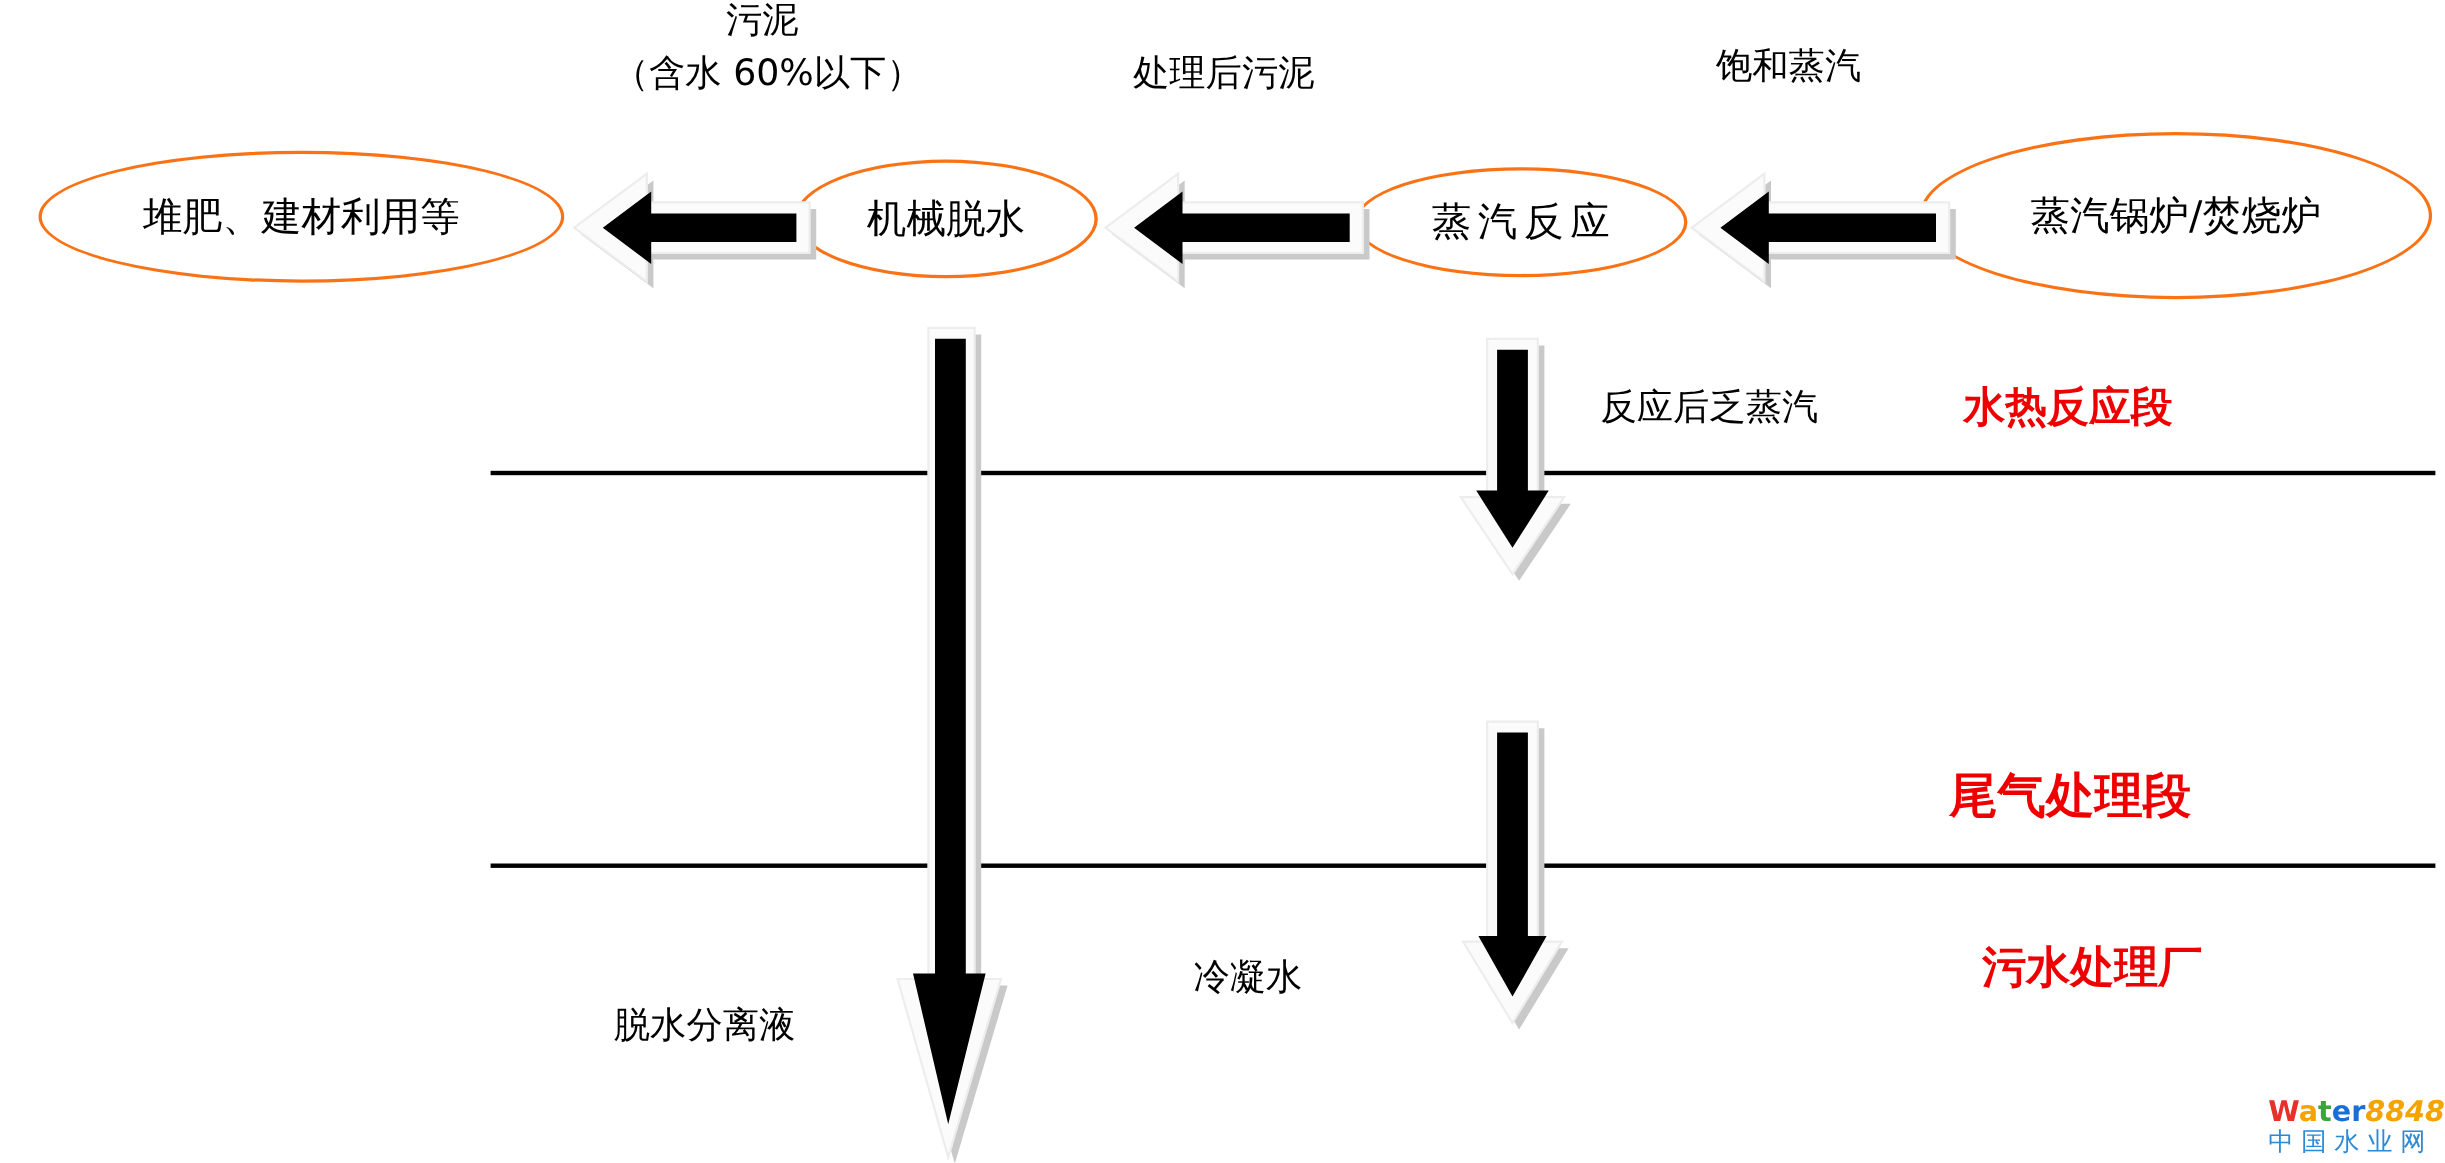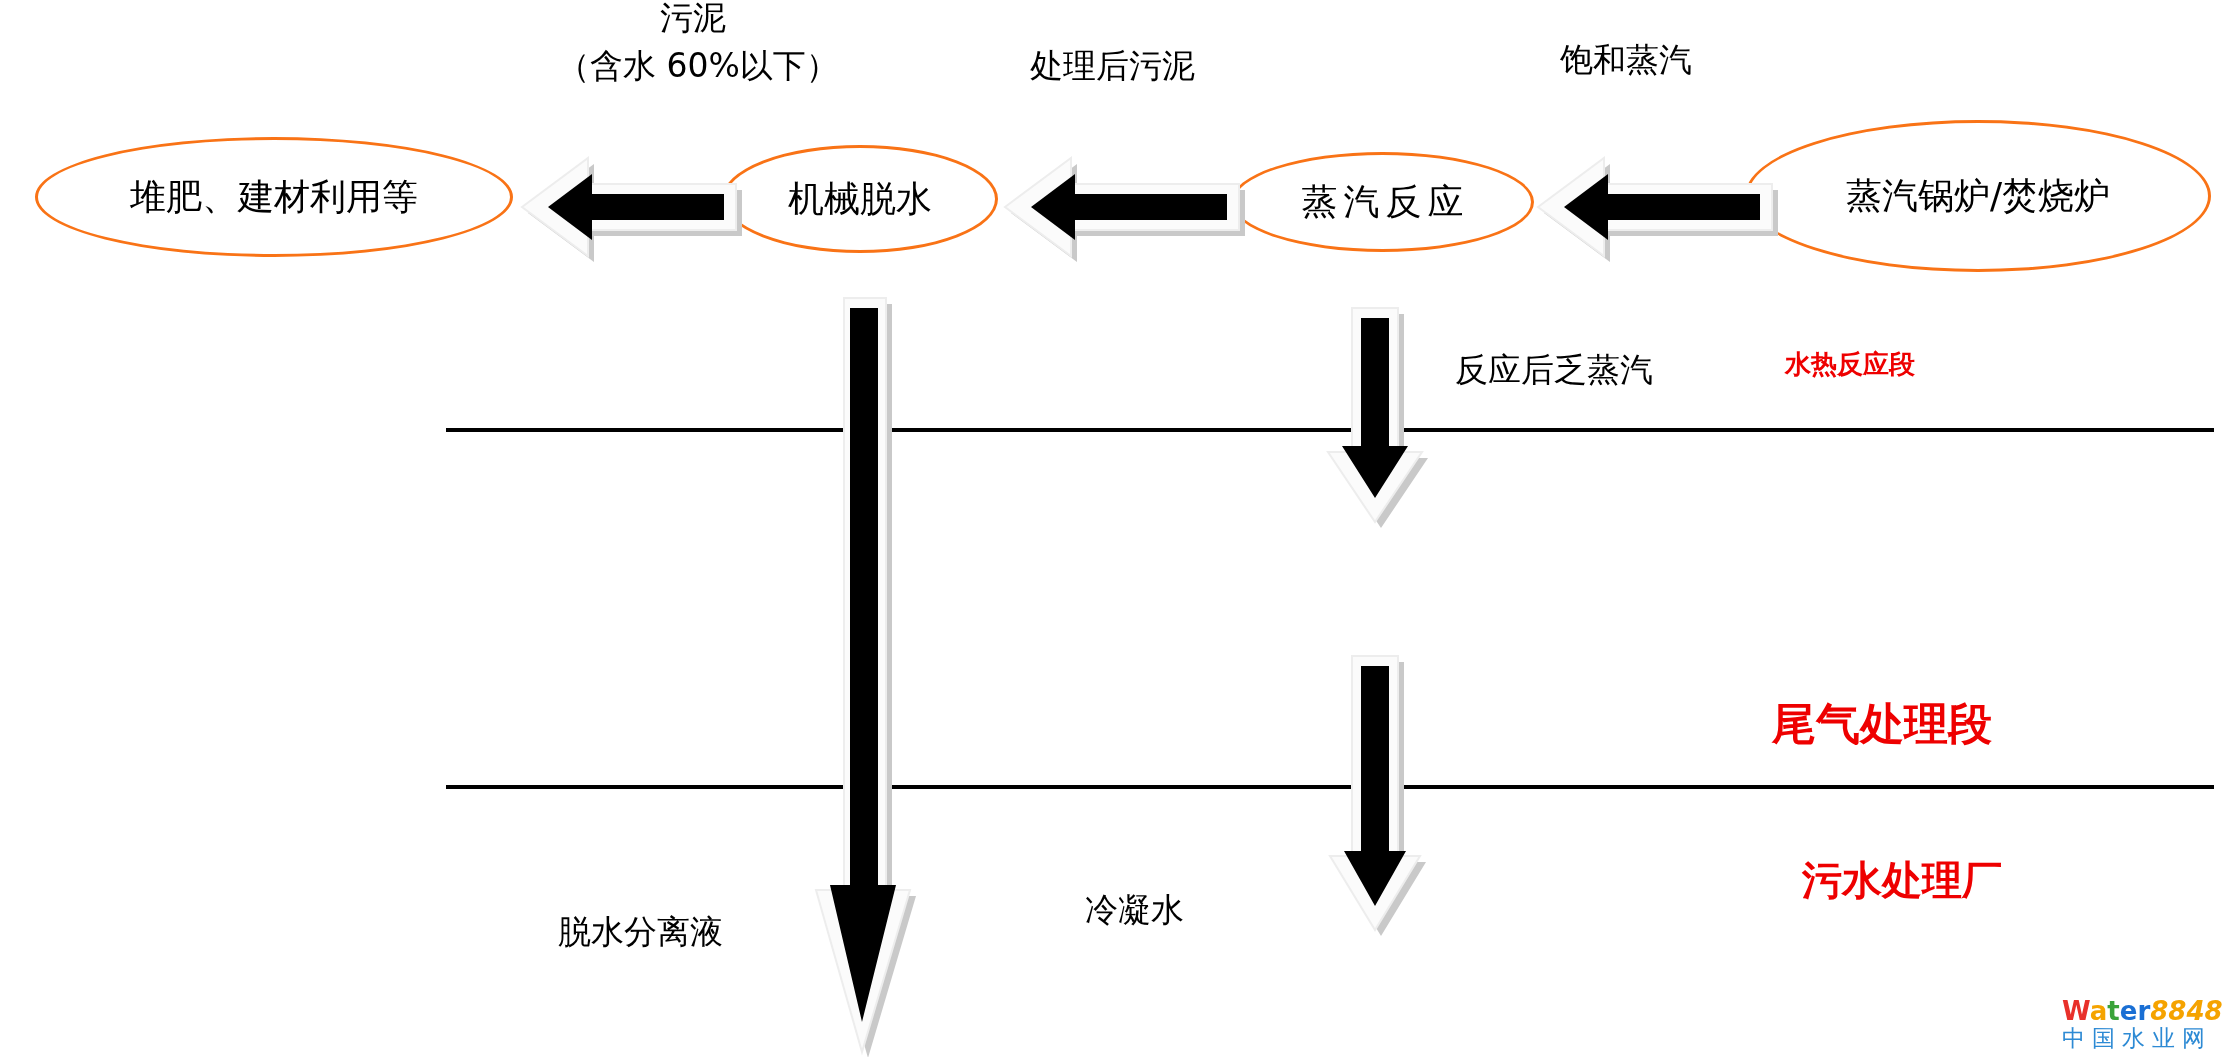--- a/index.html
+++ b/index.html
@@ -21,21 +21,21 @@
     position: absolute;
     color: #000000;
     font-size: 33px;
     line-height: 1.1;
     white-space: nowrap;
     font-family: "DejaVu Sans", "Liberation Sans", sans-serif;
   }
   .lbl.red {
     color: #ee0000;
     font-weight: bold;
-    font-size: 26px;
+    font-size: 38px;
   }
   .node {
     position: absolute;
     border: 3px solid #f97316;
     border-radius: 50%;
     background: #ffffff;
     display: flex;
     align-items: center;
     justify-content: center;
     box-sizing: border-box;
@@ -101,21 +101,21 @@
   <div class="lbl" style="left:557px; top:48px;">（含水 60%以下）</div>
 
   <div class="lbl" style="left:1030px; top:48px;">处理后污泥</div>
 
   <div class="lbl" style="left:1560px; top:42px;">饱和蒸汽</div>
 
   <div class="lbl" style="left:1455px; top:352px;">反应后乏蒸汽</div>
 
   <div class="lbl" style="left:558px; top:914px;">脱水分离液</div>
 
-  <div class="lbl" style="left:1085px; top:892px;">冷凝水</div>
+  <div class="lbl" style="left:1085px; top:870px;">冷凝水</div>
 
   <div class="lbl red" style="left:1785px; top:350px;">水热反应段</div>
 
   <div class="lbl red" style="left:1772px; top:700px; font-size:44px;">尾气处理段</div>
 
   <div class="lbl red" style="left:1802px; top:858px; font-size:40px;">污水处理厂</div>
 
   <div class="divider" style="left:446px; top:428px; width:1768px;"></div>
   <div class="divider" style="left:446px; top:785px; width:1768px;"></div>
 

